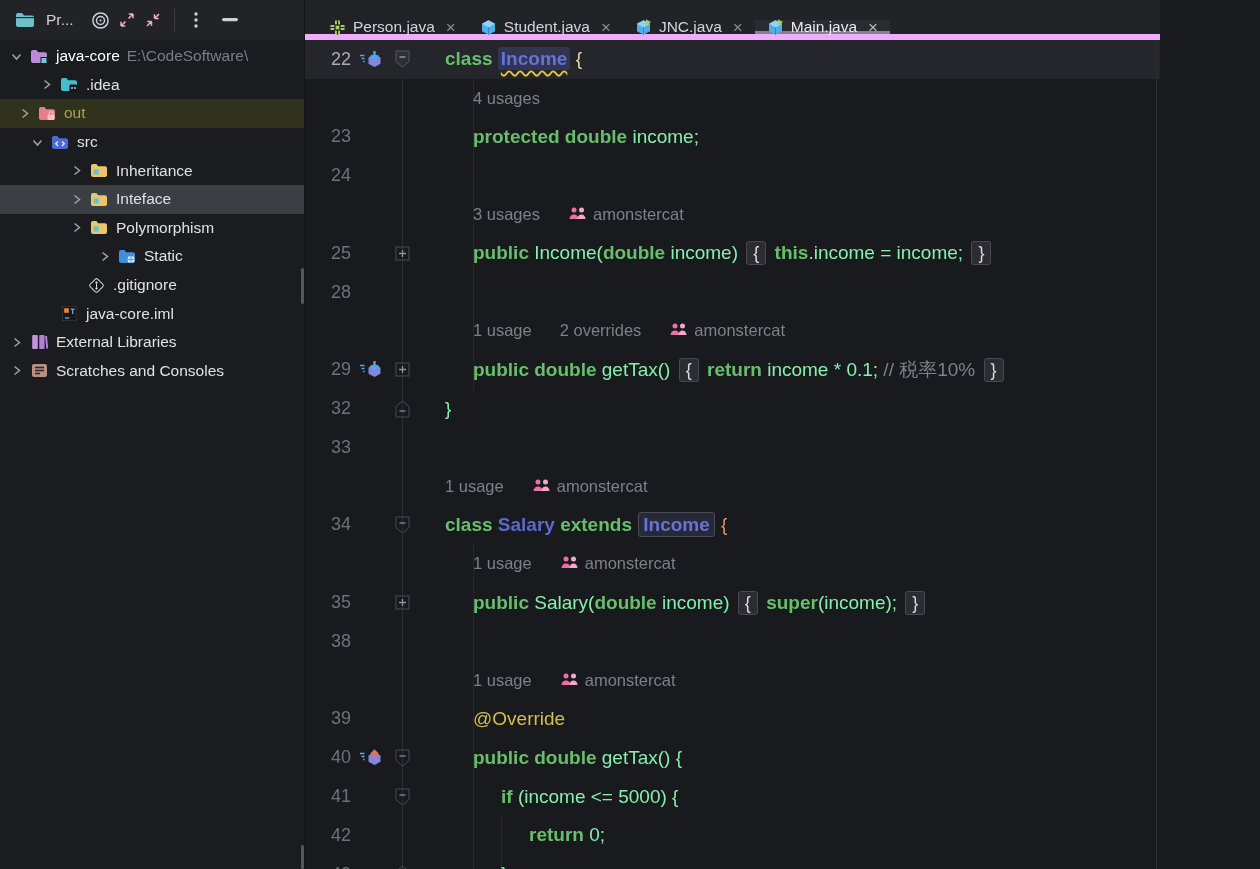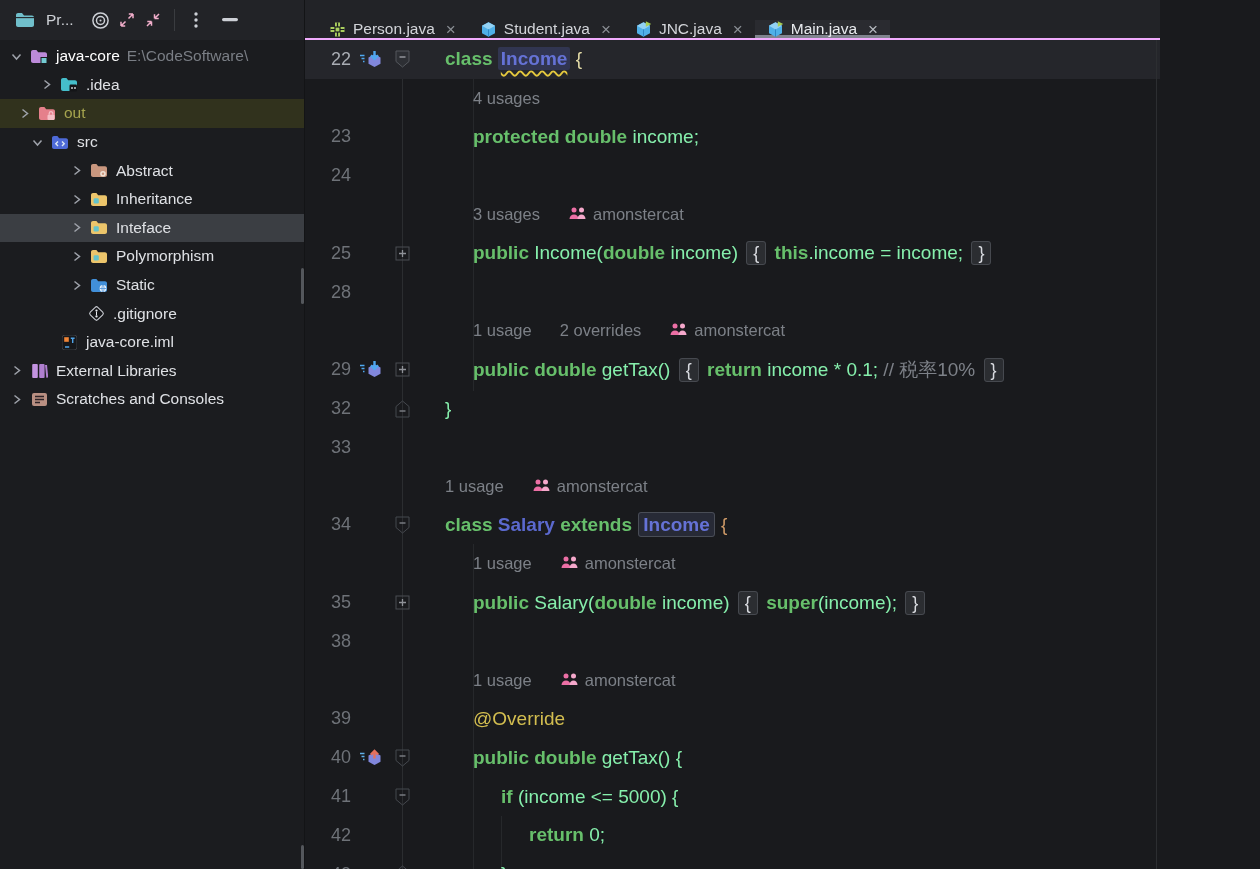--- a/index.html
+++ b/index.html
@@ -8,21 +8,21 @@
          font-family:"Liberation Sans", sans-serif; -webkit-font-smoothing:antialiased; }
   #app { position:relative; width:1160px; height:869px; }
 
   
   .topbar { position:absolute; top:0; left:0; right:0; height:40px; background:#222327; display:flex; }
   .panel-header { width:305px; flex:none; display:flex; align-items:center; padding-left:12px; border-right:1px solid #131416; }
   .panel-header .ph-title { color:#CED1D6; font-size:15.5px; margin:0 14px 0 8px; }
   .ph-icon { display:flex; align-items:center; justify-content:center; width:26px; height:26px; border-radius:4px; }
   .ph-sep { width:1px; height:22px; background:#3A3C40; margin:0 8px; }
 
-  .tabbar { flex:1; display:flex; align-items:stretch; border-bottom:2px solid #f0abfc; padding-left:12px;margin-top:20px; }
+  .tabbar { flex:1; display:flex; align-items:stretch; border-bottom:6px solid #f0abfc; padding-left:12px;margin-top:20px; }
   .tab { display:flex; align-items:center; gap:7px; padding:0 12px; font-size:15.5px; color:#D2D4D9; position:relative; cursor:default; }
   .tab.active { background:#2A2B30; box-shadow: inset 0 -3px 0 #80848E; color:#E8EAEE; }
   .tab .ticn { display:flex; align-items:center; }
   .tab .tclose { color:#8A8E94; font-size:17px; margin-left:4px; line-height:1; }
   .tab.active .tclose { color:#B6BAC0; }
 
   
   .sidebar { position:absolute; top:40px; left:0; width:305px; bottom:0; background:#1B1C1F;
              border-right:1px solid #131416; overflow:hidden; }
   .tree { padding-top:2px; }
@@ -221,35 +221,20 @@
           <span class="tlab">src</span>
         </div>
         <div class="tree-row" style="padding-left: 68px;">
           <span class="chev">
             <svg width="13" height="13" viewBox="0 0 13 13">
               <path d="M4.5 2.5l5 4-5 4" fill="none" stroke="#9EA2AA" stroke-width="1.5"></path>
             </svg>
           </span>
           <span class="ticon">
             <svg width="18" height="15" viewBox="0 0 18 15">
-              <path d="M1 3c0-1.1.9-2 2-2h3.4l1.8 2.2H15c1.1 0 2 .9 2 2V12c0 1.1-.9 2-2 2H3c-1.1 0-2-.9-2-2z" fill="#C9977F"></path>
-              <circle cx="13" cy="10.8" r="2.8" fill="#F0E2D6"></circle>
-              <circle cx="13" cy="10.8" r="1.2" fill="#C9977F"></circle>
-            </svg>
-          </span>
-          <span class="tlab">Abstract</span>
-        </div>
-        <div class="tree-row" style="padding-left: 68px;">
-          <span class="chev">
-            <svg width="13" height="13" viewBox="0 0 13 13">
-              <path d="M4.5 2.5l5 4-5 4" fill="none" stroke="#9EA2AA" stroke-width="1.5"></path>
-            </svg>
-          </span>
-          <span class="ticon">
-            <svg width="18" height="15" viewBox="0 0 18 15">
               <path d="M1 3c0-1.1.9-2 2-2h3.4l1.8 2.2H15c1.1 0 2 .9 2 2V12c0 1.1-.9 2-2 2H3c-1.1 0-2-.9-2-2z" fill="#ECC56B"></path>
               <rect x="3.6" y="6.2" width="5.2" height="5.2" rx="1.2" fill="#64C4CB"></rect>
             </svg>
           </span>
           <span class="tlab">Inheritance</span>
         </div>
         <div class="tree-row selected" style="padding-left: 68px;">
           <span class="chev">
             <svg width="13" height="13" viewBox="0 0 13 13">
               <path d="M4.5 2.5l5 4-5 4" fill="none" stroke="#9EA2AA" stroke-width="1.5"></path>
@@ -270,21 +255,21 @@
             </svg>
           </span>
           <span class="ticon">
             <svg width="18" height="15" viewBox="0 0 18 15">
               <path d="M1 3c0-1.1.9-2 2-2h3.4l1.8 2.2H15c1.1 0 2 .9 2 2V12c0 1.1-.9 2-2 2H3c-1.1 0-2-.9-2-2z" fill="#ECC56B"></path>
               <rect x="3.6" y="6.2" width="5.2" height="5.2" rx="1.2" fill="#64C4CB"></rect>
             </svg>
           </span>
           <span class="tlab">Polymorphism</span>
         </div>
-        <div class="tree-row" style="padding-left: 68px;">
+        <div class="tree-row" style="padding-left: 96px;">
           <span class="chev">
             <svg width="13" height="13" viewBox="0 0 13 13">
               <path d="M4.5 2.5l5 4-5 4" fill="none" stroke="#9EA2AA" stroke-width="1.5"></path>
             </svg>
           </span>
           <span class="ticon">
             <svg width="18" height="15" viewBox="0 0 18 15">
               <path d="M1 3c0-1.1.9-2 2-2h3.4l1.8 2.2H15c1.1 0 2 .9 2 2V12c0 1.1-.9 2-2 2H3c-1.1 0-2-.9-2-2z" fill="#418FD9"></path>
               <circle cx="13" cy="10.5" r="3.4" fill="#EAF2FA"></circle>
               <path d="M9.6 10.5h6.8M13 7.1c1.5 1.9 1.5 4.9 0 6.8M13 7.1c-1.5 1.9-1.5 4.9 0 6.8" fill="none" stroke="#4A90D9" stroke-width=".8"></path>

